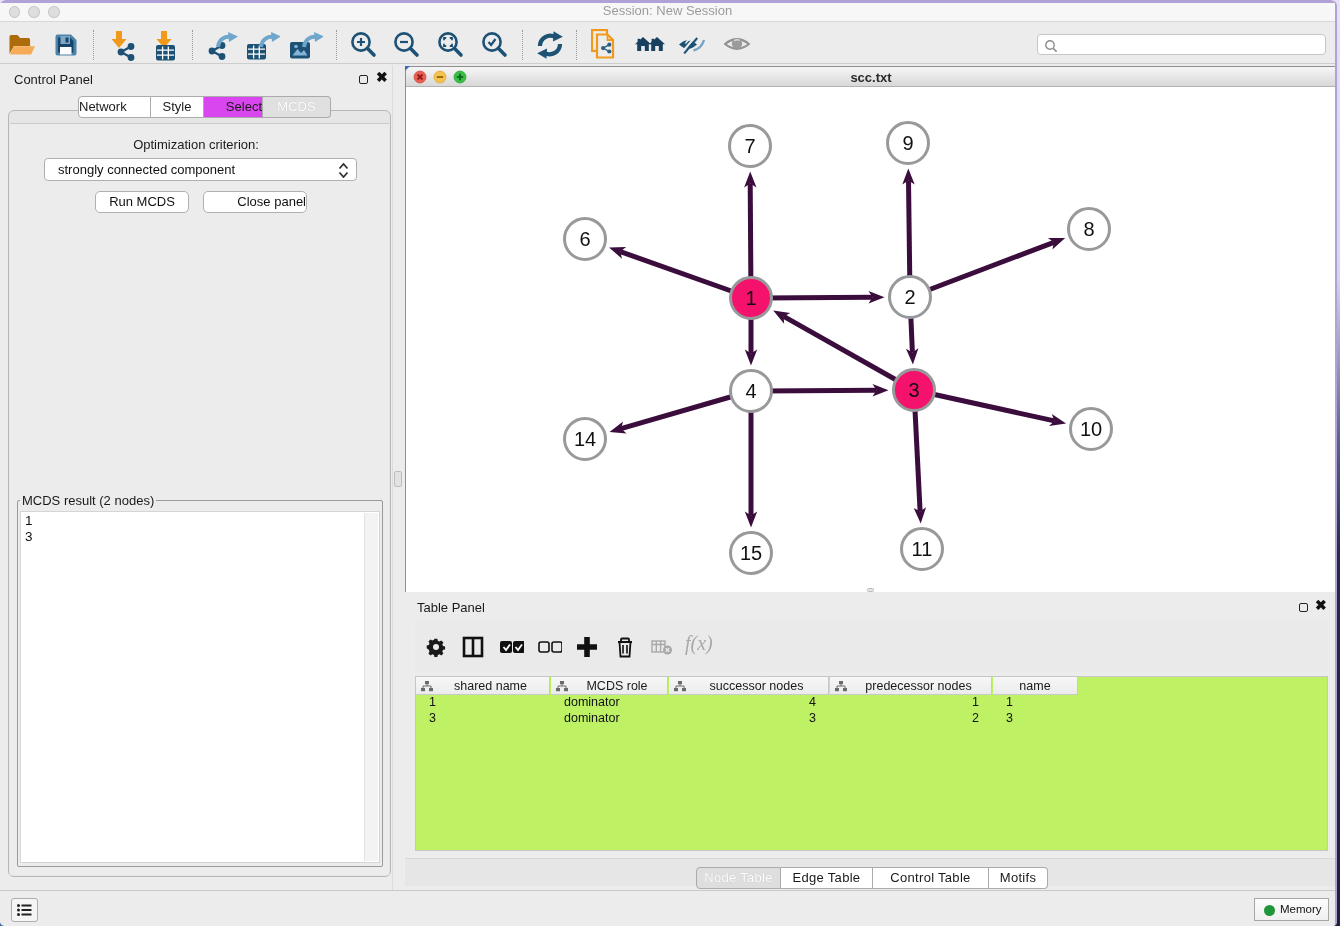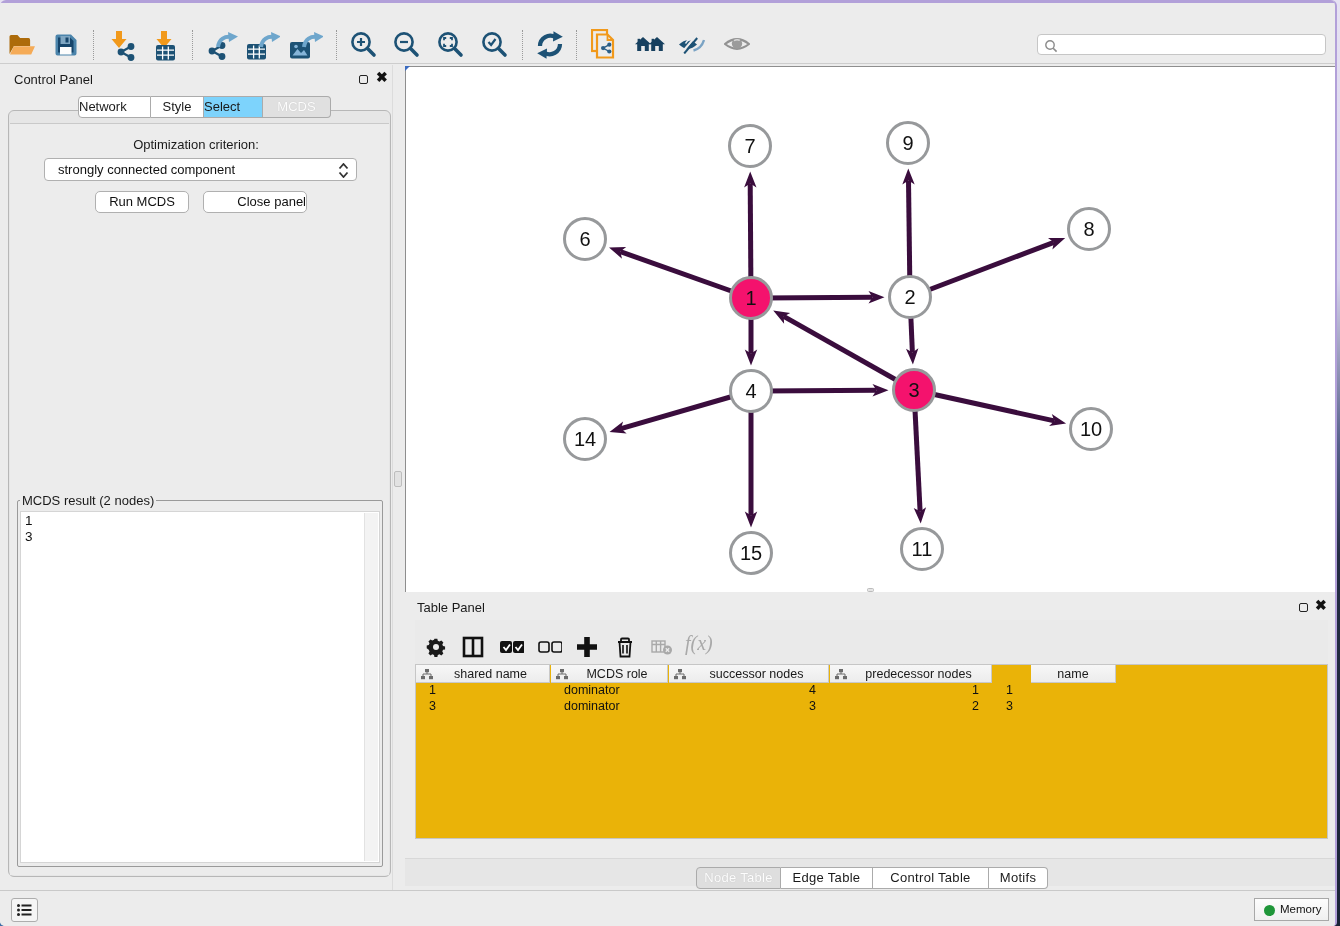--- a/index.html
+++ b/index.html
@@ -4,20 +4,26 @@
 body { font-family:"Liberation Sans",sans-serif; background:linear-gradient(#e6e2f2 0%, #d8d4ec 30%, #56608a 48%, #232c42 60%, #1a2436 100%); width:1340px; height:926px; overflow:hidden; }
 #win { position:absolute; left:0; top:0; width:1337px; height:926px; background:#ececec; border-right:2px solid #b2a0d9;
        border-radius:6px 6px 4px 5px; overflow:hidden; }
 .abs { position:absolute; }
 </style></head>
 <body>
 <div class="abs" style="left:0;top:914px;width:10px;height:12px;background:#3f6fa6"></div>
 <div id="win">
   <div class="abs" style="left:0;top:0;width:100%;height:2.5px;background:#b2a0d9;z-index:10"></div>
 
+  <div class="abs" style="left:0;top:0;width:100%;height:22px;background:#f7f7f7;border-bottom:1px solid #d8d8d8">
+    <div class="abs" style="left:8.5px;top:6px;width:11.5px;height:11.5px;border-radius:50%;background:#dedede;border:1px solid #c3c3c3"></div>
+    <div class="abs" style="left:28px;top:6px;width:11.5px;height:11.5px;border-radius:50%;background:#dedede;border:1px solid #c3c3c3"></div>
+    <div class="abs" style="left:48px;top:6px;width:11.5px;height:11.5px;border-radius:50%;background:#dedede;border:1px solid #c3c3c3"></div>
+    <div class="abs" style="left:0;top:3px;width:100%;text-align:center;font-size:13px;color:#9c9c9c">Session: New Session</div>
+  </div>
 
   <div class="abs" style="left:0;top:23px;width:100%;height:41px;background:#ececec;border-bottom:1px solid #cdcdcd">
     <div style="position:absolute;left:8px;top:10px"><svg width="28" height="23" viewBox="0 0 28 23">
           <path d="M1.5 21 V3.5 a1.6 1.6 0 0 1 1.6-1.6 h6.4 l2.6 3.2 h8.4 a1.6 1.6 0 0 1 1.6 1.6 V13 H6 Z" fill="#ad6b0a"></path>
           <path d="M2 21.5 L5.8 13.2 H27 L23.2 21.5 Z" fill="#f5ab57"></path>
         </svg></div>
 <div style="position:absolute;left:54px;top:10px"><svg width="24" height="24" viewBox="0 0 24 24">
           <path d="M1.5 3.5 a2 2 0 0 1 2-2 H17 l5.5 5.5 V20.5 a2 2 0 0 1-2 2 H3.5 a2 2 0 0 1-2-2 Z" fill="#4b84ab"></path>
           <path d="M4 4.5 h12 l3.5 3.5 v11.5 h-15.5 Z" fill="#16456b"></path>
           <rect x="6.5" y="3" width="9.5" height="8" fill="#7fa6c2"></rect>
@@ -151,21 +157,21 @@
     <div class="abs" style="left:14px;top:7px;font-size:13px;color:#1a1a1a">Control Panel</div>
     <div class="abs" style="left:359px;top:10px;width:9px;height:9px;border:1.5px solid #222;border-radius:2px"></div>
     <div class="abs" style="left:376px;top:4px;font-size:14px;font-weight:bold;color:#111">✖</div>
 
     <div class="abs" style="left:8px;top:45px;width:383px;height:767px;background:#e6e6e6;border:1px solid #b7b7b7;border-radius:6px"></div>
     <div class="abs" style="left:10px;top:58px;width:379px;height:752px;background:#ececec;border-top:1px solid #c9c9c9"></div>
 
     <div class="abs" style="left:78px;top:31px;height:22px;display:flex;font-size:13px;color:#1a1a1a">
       <div style="width:73px;background:#fff;border:1px solid #ababab;border-radius:4px 0 0 4px;text-align:left;line-height:20px">Network</div>
       <div style="width:53px;background:#fff;border:1px solid #ababab;border-left:none;text-align:center;line-height:20px">Style</div>
-      <div style="width:59px;background:#7dd3fc;border:1px solid #ababab;border-left:none;text-align:left;line-height:20px">Select</div>
+      <div style="width:59px;background:#d946ef;border:1px solid #ababab;border-left:none;text-align:right;line-height:20px">Select</div>
       <div style="width:68px;background:#e0e0e0;border:1px solid #ababab;border-left:none;border-radius:0 4px 4px 0;text-align:center;line-height:20px;color:#fdfdfd;text-shadow:0 0 1px #bbb">MCDS</div>
     </div>
 
     <div class="abs" style="left:44px;top:93px;width:313px;height:23px;background:#fff;border:1px solid #b0b0b0;border-radius:4px">
       <div class="abs" style="left:13px;top:3px;font-size:13px;color:#111">strongly connected component</div>
       <svg width="11" height="15" viewBox="0 0 11 15" style="position:absolute;right:7px;top:4px">
         <path d="M1.5 5.5 L5.5 1 L9.5 5.5 M1.5 9.5 L5.5 14 L9.5 9.5" fill="none" stroke="#333" stroke-width="1.8"></path>
       </svg>
     </div>
 
@@ -180,20 +186,31 @@
         <div style="position:absolute;left:4px;top:1px;font-size:13.5px;color:#111;line-height:16px">1<br>3</div>
         <div style="position:absolute;right:1px;top:1px;width:14px;bottom:1px;background:#f3f3f3;border-left:1px solid #e2e2e2"></div>
       </div>
     </fieldset>
   </div>
 
   <div class="abs" style="left:392px;top:65px;width:13px;height:825px;background:#ececec;border-left:1px solid #dcdcdc"></div>
   <div class="abs" style="left:394px;top:471px;width:8px;height:16px;background:#e2e2e2;border:1px solid #bdbdbd;border-radius:2px"></div>
 
   <div class="abs" style="left:405px;top:66px;width:932px;height:526px;background:#fff;border:1px solid #8e8e8e;border-bottom:none">
+    <div class="abs" style="left:0;top:0;width:100%;height:20px;background:linear-gradient(#f6f6f6,#d8d8d8);border-bottom:1px solid #b2b2b2">
+      <svg width="60" height="14" viewBox="0 0 60 14" style="position:absolute;left:7px;top:3px">
+        <circle cx="7" cy="7" r="6" fill="#ea5f55" stroke="#d5493f" stroke-width="0.8"></circle>
+        <path d="M4.5 4.5 l5 5 M9.5 4.5 l-5 5" stroke="#8f1f14" stroke-width="1.8"></path>
+        <circle cx="27" cy="7" r="6" fill="#f6c24f" stroke="#dfa636" stroke-width="0.8"></circle>
+        <path d="M23.8 7 h6.4" stroke="#9a6c11" stroke-width="2"></path>
+        <circle cx="47" cy="7" r="6" fill="#39bf47" stroke="#2aa338" stroke-width="0.8"></circle>
+        <path d="M47 3.8 v6.4 M43.8 7 h6.4" stroke="#106b1a" stroke-width="2"></path>
+      </svg>
+      <div class="abs" style="left:0;top:3px;width:100%;text-align:center;font-size:13px;color:#2a2a2a;font-weight:bold">scc.txt</div>
+    </div>
     <div class="abs" style="left:0;top:21px;width:930px;height:504px;background:#fff;overflow:hidden">
       <svg width="930" height="503" style="position:absolute;left:0;top:0">
           <line x1="345.0" y1="210.0" x2="344.2" y2="95.5" stroke="#3a0d3d" stroke-width="5"></line>
 <polygon points="344.2,83.5 350.5,99.5 344.2,95.5 338.1,99.5" fill="#3a0d3d"></polygon>
 <line x1="345.0" y1="210.0" x2="214.3" y2="163.6" stroke="#3a0d3d" stroke-width="5"></line>
 <polygon points="203.0,159.5 220.2,159.1 214.3,163.6 216.0,170.7" fill="#3a0d3d"></polygon>
 <line x1="345.0" y1="210.0" x2="466.5" y2="209.2" stroke="#3a0d3d" stroke-width="5"></line>
 <polygon points="478.5,209.2 462.5,215.5 466.5,209.2 462.5,203.1" fill="#3a0d3d"></polygon>
 <line x1="345.0" y1="210.0" x2="345.0" y2="265.5" stroke="#3a0d3d" stroke-width="5"></line>
 <polygon points="345.0,277.5 338.8,261.5 345.0,265.5 351.2,261.5" fill="#3a0d3d"></polygon>
@@ -284,21 +301,21 @@
             <g stroke="#a9a9a9" fill="none" stroke-width="1.4">
               <rect x="1" y="2" width="13" height="11"></rect>
               <path d="M1 5.5 h13 M5.3 2 v11 M9.6 2 v11"></path>
             </g>
             <circle cx="16.5" cy="11" r="4.5" fill="#a9a9a9"></circle>
             <path d="M14.8 9.3 l3.4 3.4 M18.2 9.3 l-3.4 3.4" stroke="#ececec" stroke-width="1.3"></path>
           </svg></div>
       <div class="abs" style="left:270px;top:12px"><span style="font-family:'Liberation Serif',serif;font-style:italic;font-size:20px;color:#a9a9a9">f(x)</span></div>
     </div>
 
-    <div class="abs" style="left:10px;top:68px;width:913px;height:175px;background:#eab308;border:1px solid #c6c6c6">
+    <div class="abs" style="left:10px;top:80px;width:913px;height:175px;background:#bef264;border:1px solid #c6c6c6">
       <div style="position:absolute;left:0px;top:0;width:134px;height:18px;background:linear-gradient(#f7f7f7,#ececec);border-right:1px solid #c9c9c9;border-bottom:1px solid #c9c9c9;">
           <svg width="12" height="11" viewBox="0 0 12 11" style="position:absolute;left:5px;top:4px">
             <g fill="#6b6b6b">
               <rect x="4" y="0" width="4" height="3.2"></rect>
               <rect x="0" y="7" width="4" height="3.2"></rect>
               <rect x="8" y="7" width="4" height="3.2"></rect>
             </g>
             <path d="M6 3 v2 M2 7 V5 h8 v2" stroke="#6b6b6b" fill="none" stroke-width="1"></path>
           </svg>
           <div style="position:absolute;left:18px;right:2px;top:2px;text-align:center;font-size:12.5px;color:#1a1a1a">shared name</div>
@@ -329,21 +346,21 @@
           <svg width="12" height="11" viewBox="0 0 12 11" style="position:absolute;left:5px;top:4px">
             <g fill="#6b6b6b">
               <rect x="4" y="0" width="4" height="3.2"></rect>
               <rect x="0" y="7" width="4" height="3.2"></rect>
               <rect x="8" y="7" width="4" height="3.2"></rect>
             </g>
             <path d="M6 3 v2 M2 7 V5 h8 v2" stroke="#6b6b6b" fill="none" stroke-width="1"></path>
           </svg>
           <div style="position:absolute;left:18px;right:2px;top:2px;text-align:center;font-size:12.5px;color:#1a1a1a">predecessor nodes</div>
         </div>
-        <div style="position:absolute;left:577px;top:0;width:85px;height:18px;background:linear-gradient(#f7f7f7,#ececec);border-right:1px solid #c9c9c9;border-bottom:1px solid #c9c9c9;margin-left:38px;">
+        <div style="position:absolute;left:577px;top:0;width:85px;height:18px;background:linear-gradient(#f7f7f7,#ececec);border-right:1px solid #c9c9c9;border-bottom:1px solid #c9c9c9;">
           <div style="position:absolute;left:2px;right:2px;top:2px;text-align:center;font-size:12.5px;color:#1a1a1a">name</div>
         </div>
       <div style="position:absolute;left:0px;top:18px;width:134px;height:16px;font-size:12.5px;color:#111;text-align:left;padding-left:13px;box-sizing:border-box">1</div>
         <div style="position:absolute;left:135px;top:18px;width:117px;height:16px;font-size:12.5px;color:#111;text-align:left;padding-left:13px;box-sizing:border-box">dominator</div>
         <div style="position:absolute;left:253px;top:18px;width:160px;height:16px;font-size:12.5px;color:#111;text-align:right;padding-right:13px;box-sizing:border-box">4</div>
         <div style="position:absolute;left:414px;top:18px;width:162px;height:16px;font-size:12.5px;color:#111;text-align:right;padding-right:13px;box-sizing:border-box">1</div>
         <div style="position:absolute;left:577px;top:18px;width:85px;height:16px;font-size:12.5px;color:#111;text-align:left;padding-left:13px;box-sizing:border-box">1</div>
         <div style="position:absolute;left:0px;top:34px;width:134px;height:16px;font-size:12.5px;color:#111;text-align:left;padding-left:13px;box-sizing:border-box">3</div>
         <div style="position:absolute;left:135px;top:34px;width:117px;height:16px;font-size:12.5px;color:#111;text-align:left;padding-left:13px;box-sizing:border-box">dominator</div>
         <div style="position:absolute;left:253px;top:34px;width:160px;height:16px;font-size:12.5px;color:#111;text-align:right;padding-right:13px;box-sizing:border-box">3</div>

